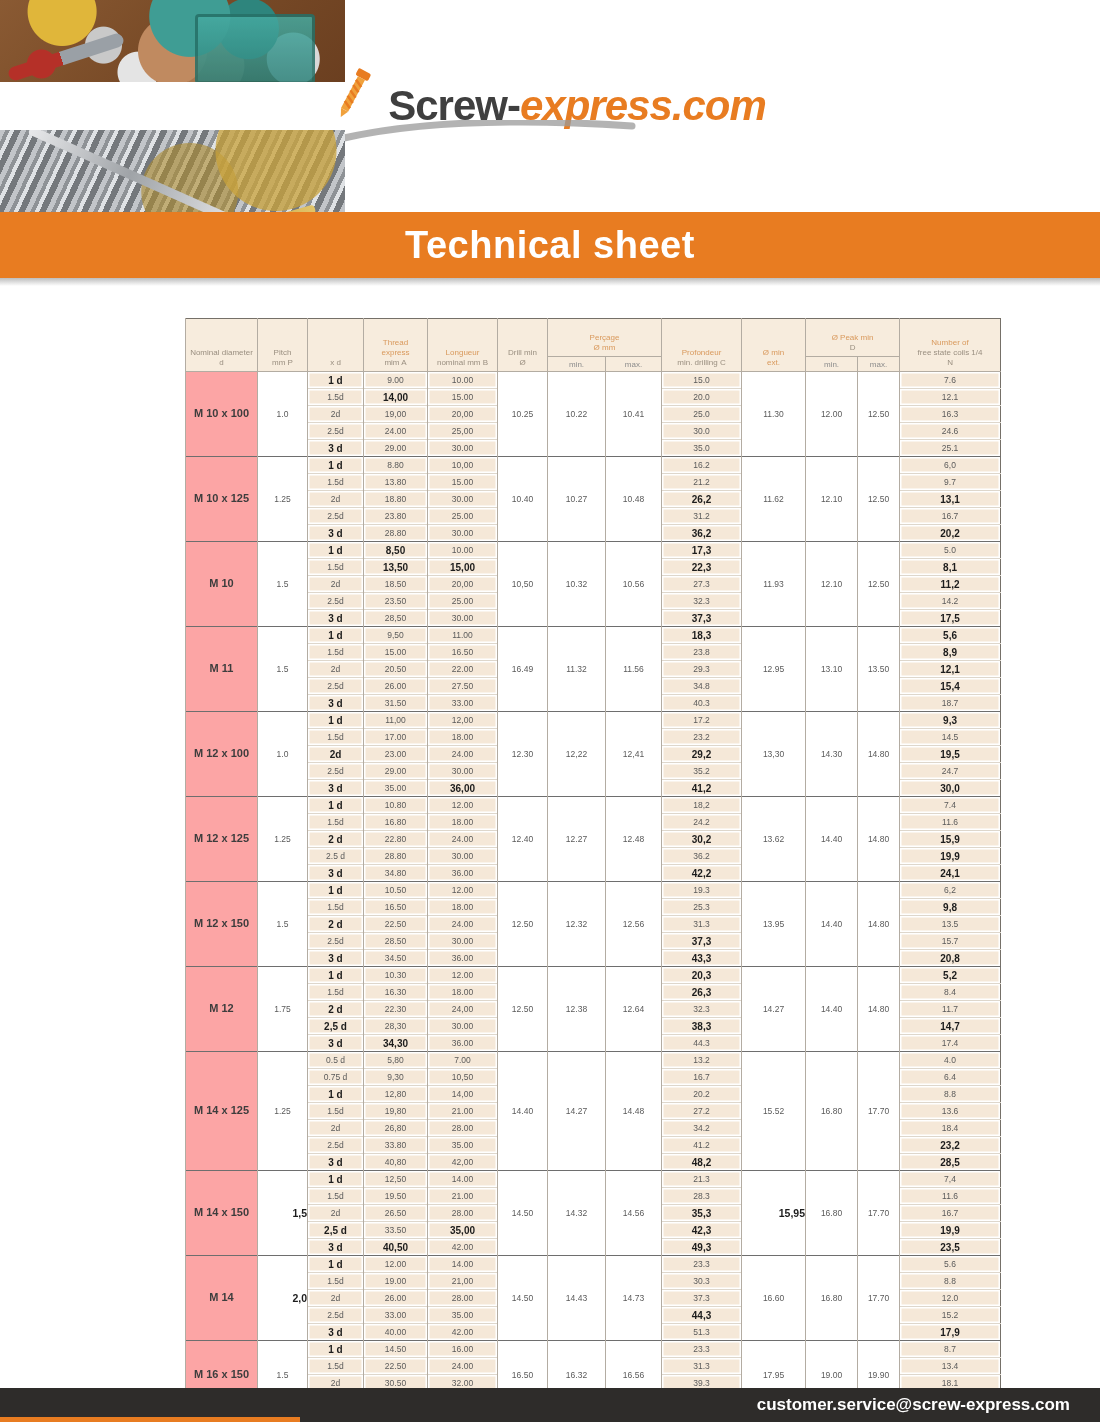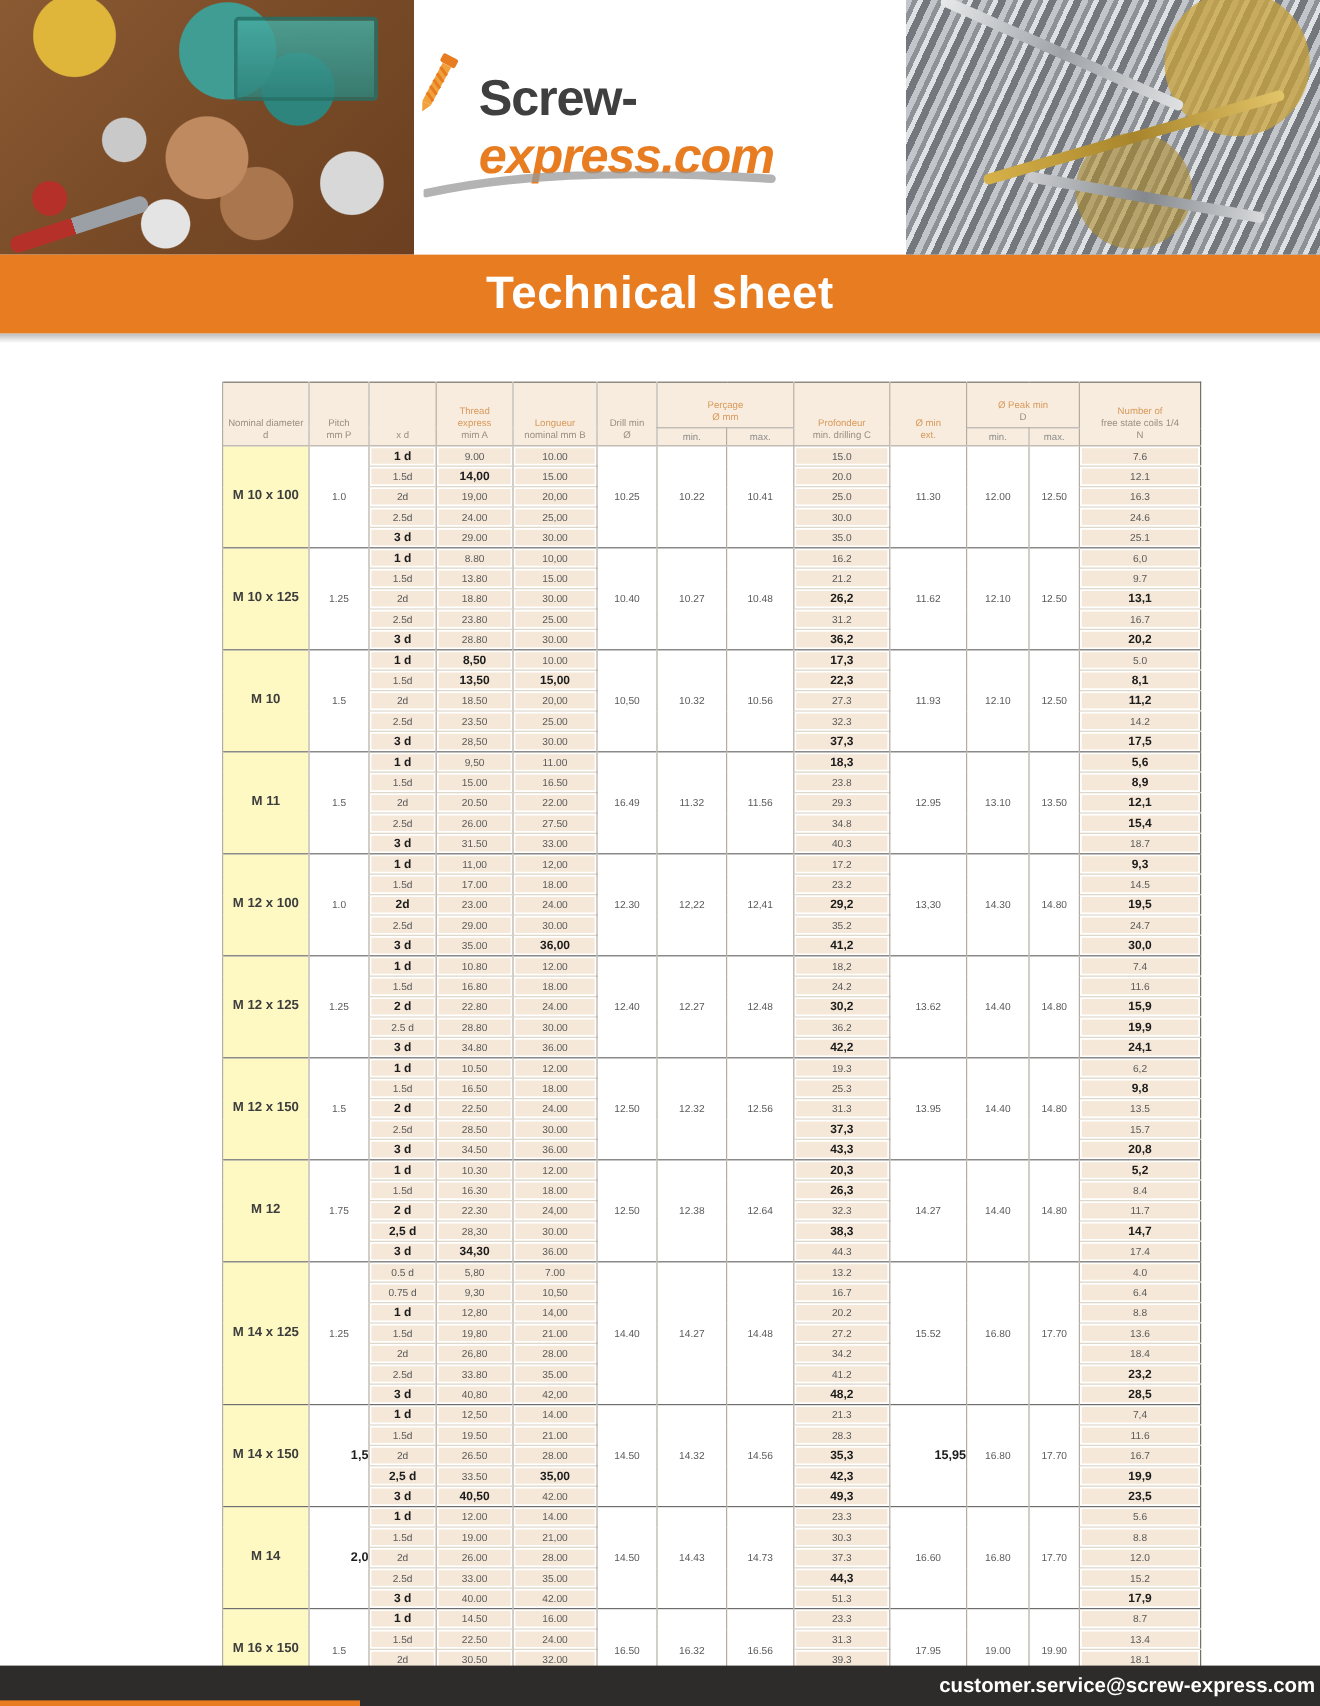--- a/index.html
+++ b/index.html
@@ -1,19 +1,19 @@
 <!DOCTYPE html>
 <html><head>
 <meta charset="utf-8">
 <style>
   * { margin:0; padding:0; box-sizing:border-box; }
   body { width:1100px; height:1422px; background:#fff; font-family:"Liberation Sans", sans-serif; position:relative; overflow:hidden; }
 
   
-  .header { height:212px; display:flex; }
+  .header { height:212px; display:flex;flex-direction:column; }
   .photo { width:345px; height:212px; position:relative; overflow:hidden; }
   .photo-left {
     background:
       radial-gradient(circle at 18% 14%, #e0b63a 0 34px, rgba(0,0,0,0) 35px),
       radial-gradient(circle at 30% 55%, #c9c9c9 0 18px, rgba(0,0,0,0) 19px),
       radial-gradient(circle at 12% 78%, #b53028 0 14px, rgba(0,0,0,0) 15px),
       radial-gradient(circle at 55% 20%, #3f9d94 0 40px, rgba(0,0,0,0) 41px),
       radial-gradient(circle at 72% 35%, #2e857d 0 30px, rgba(0,0,0,0) 31px),
       radial-gradient(circle at 50% 62%, #c08a60 0 34px, rgba(0,0,0,0) 35px),
       radial-gradient(circle at 62% 80%, #a9764e 0 30px, rgba(0,0,0,0) 31px),
@@ -53,27 +53,27 @@
   table.spec { border-collapse:collapse; table-layout:fixed; width:815px; margin:32px 0 0 185px; border:1.5px solid #757068; }
   th, td { overflow:hidden; white-space:nowrap; text-align:center; padding:0; }
   thead th { background:#f7ecdd; border-left:1px solid #b3aca2; border-bottom:1px solid #b3aca2; font-weight:normal; }
   .h1 th { height:38px; vertical-align:bottom; padding-bottom:3px; }
   .h2 th { height:15px; font-size:8px; color:#8c8c8c; }
   .hl1 { color:#d9995c; font-size:8px; line-height:1.25; }
   .hl2 { color:#9a8f80; font-size:8px; line-height:1.25; }
   tbody td { height:17px; border-left:1px solid #b3aca2; border-top:1px solid #ded7cc; font-size:8.5px; color:#5a5a5a; }
   tr.group-start td { border-top:1.4px solid #6e6e6e; }
   td.beige { background:#f5e8d8; box-shadow: inset 0 0 0 1.5px #fff; }
-  td.cname { font-weight:bold; color:#3d3d3d; font-size:11px; line-height:1.2; white-space:normal; background:#fef9c3; }
+  td.cname { font-weight:bold; color:#3d3d3d; font-size:11px; line-height:1.2; white-space:normal; background:#fca5a5; }
   td.bd { font-weight:bold; color:#1c1c1c; font-size:10px; }
   td.gbold { font-weight:bold; color:#1c1c1c; font-size:10.5px;text-align:right; }
 
   
   .footer { position:absolute; left:0; bottom:0; width:1100px; height:34px; background:#2e2c2a; }
-  .footer-email { position:absolute; right:4px; top:0; line-height:34px; color:#fff; font-weight:bold; font-size:17px; }
+  .footer-email { position:absolute; right:30px; top:0; line-height:34px; color:#fff; font-weight:bold; font-size:17px; }
   .footer-accent { position:absolute; left:0; bottom:0; width:300px; height:5px; background:#e87c21; }
 </style>
 </head>
 <body>
 
 <div class="header">
   <div class="photo photo-left">
     <div class="tray"></div>
     <div class="tool"></div>
   </div>

